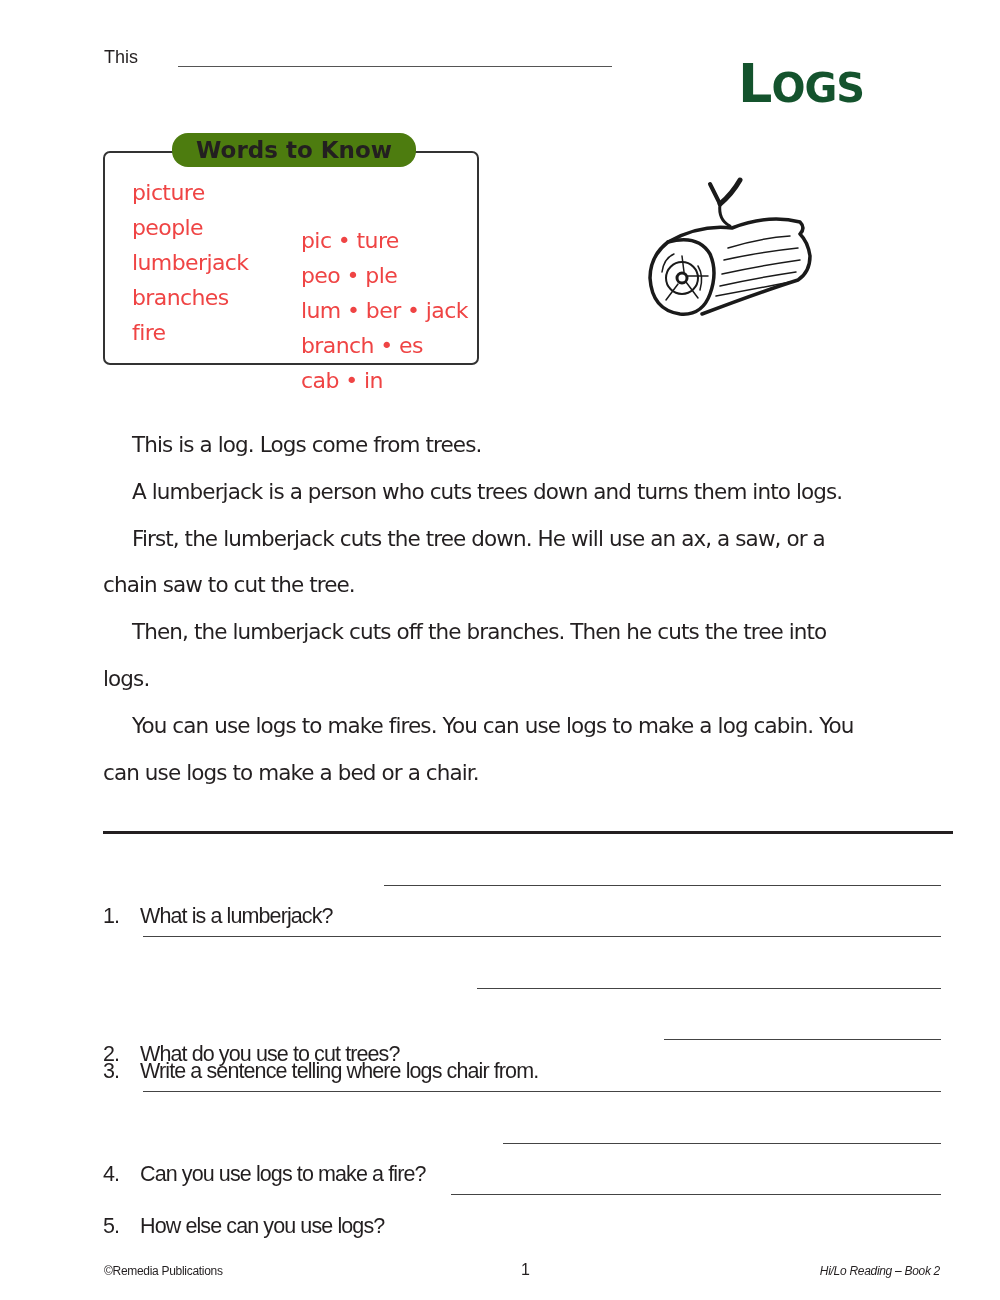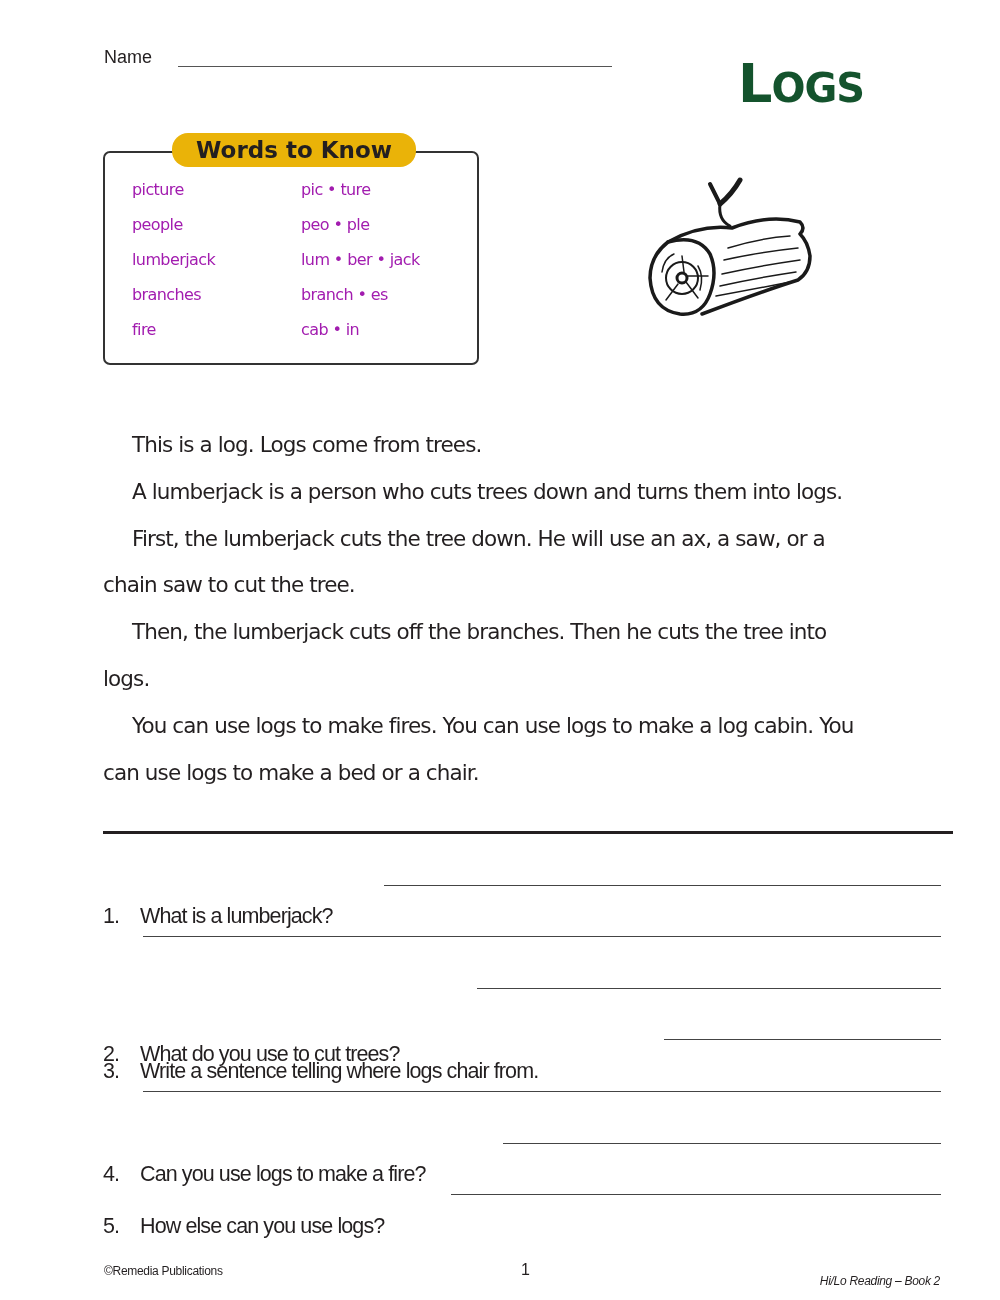--- a/index.html
+++ b/index.html
@@ -6,45 +6,45 @@
     body { width: 1000px; height: 1300px; position: relative; overflow: hidden; color: #231f20; font-family: "DejaVu Sans", sans-serif; }
     .abs { position: absolute; }
 
     #name-label { left: 104px; top: 47px; font-family: "Liberation Sans", sans-serif; font-size: 18px; color: #231f20; }
     #name-line { left: 178px; top: 66px; width: 434px; height: 0; border-top: 1.5px solid #555; }
 
     #title { left: 738px; top: 52px; font-family: "DejaVu Sans", sans-serif; font-weight: bold; font-size: 40px; letter-spacing: -1px; color: #14532d; }
     #title .cap { font-size: 54px; }
 
     #wtk-box { left: 103px; top: 151px; width: 376px; height: 214px; border: 2px solid #333; border-radius: 7px; box-sizing: border-box; }
-    #wtk-tab { left: 172px; top: 133px; width: 244px; height: 34px; background: #eab308; border-radius: 16px; text-align: center; line-height: 34px; font-family: "DejaVu Sans", sans-serif; font-weight: bold; font-size: 23px; color: #231f20; }
-    .wtk-row { position: absolute; font-family: "DejaVu Sans", sans-serif; font-size: 16px; letter-spacing: -0.6px; color: #a21caf; white-space: nowrap; }
+    #wtk-tab { left: 172px; top: 133px; width: 244px; height: 34px; background: #4d7c0f; border-radius: 16px; text-align: center; line-height: 34px; font-family: "DejaVu Sans", sans-serif; font-weight: bold; font-size: 23px; color: #231f20; }
+    .wtk-row { position: absolute; font-family: "DejaVu Sans", sans-serif; font-size: 22px; letter-spacing: -0.6px; color: #ef4444; white-space: nowrap; }
     .wtk-word { left: 132px; }
-    .wtk-syl { left: 301px; }
+    .wtk-syl { left: 301px; margin-top: 48px; }
 
     #log-illustration { left: 640px; top: 172px; width: 180px; height: 150px; }
 
     .para { position: absolute; left: 103px; width: 850px; font-family: "DejaVu Sans", sans-serif; font-size: 21.5px; letter-spacing: -0.9px; color: #231f20; line-height: 47px; white-space: nowrap; }
     .indent { padding-left: 29px; }
 
     #divider { left: 103px; top: 831px; width: 850px; height: 0; border-top: 3px solid #231f20; }
 
     .q { position: absolute; left: 103px; font-family: Liberation Sans, sans-serif; font-size: 21.5px; letter-spacing: -0.9px; color: #231f20; white-space: nowrap; margin-top: 44px; }
     .q .num { display: inline-block; width: 37px; }
     .ans-line { position: absolute; height: 0; border-top: 1.5px solid #444; }
 
     .footer { position: absolute; top: 1264px; font-family: "Liberation Sans", sans-serif; font-size: 12px; color: #231f20; }
     #footer-left { left: 104px; letter-spacing: -0.3px; }
     #footer-center { left: 521px; font-size: 16px; top: 1261px; }
-    #footer-right { right: 60px; font-style: italic; letter-spacing: -0.3px; margin-top: 10px; }
+    #footer-right { right: 60px; font-style: italic; letter-spacing: -0.3px; }
   </style>
 </head>
 <body>
 
-<div id="name-label" class="abs">Name</div>
+<div id="name-label" class="abs">This</div>
 <div id="name-line" class="abs"></div>
 
 <div id="title" class="abs"><span class="cap">L</span><span>OGS</span></div>
 
 <div id="wtk-box" class="abs"></div>
 <div id="wtk-tab" class="abs">Words to Know</div>
 
 <div class="wtk-row wtk-word" style="top:180px">picture</div>
 <div class="wtk-row wtk-syl" style="top:180px">pic • ture</div>
 <div class="wtk-row wtk-word" style="top:215px">people</div>

